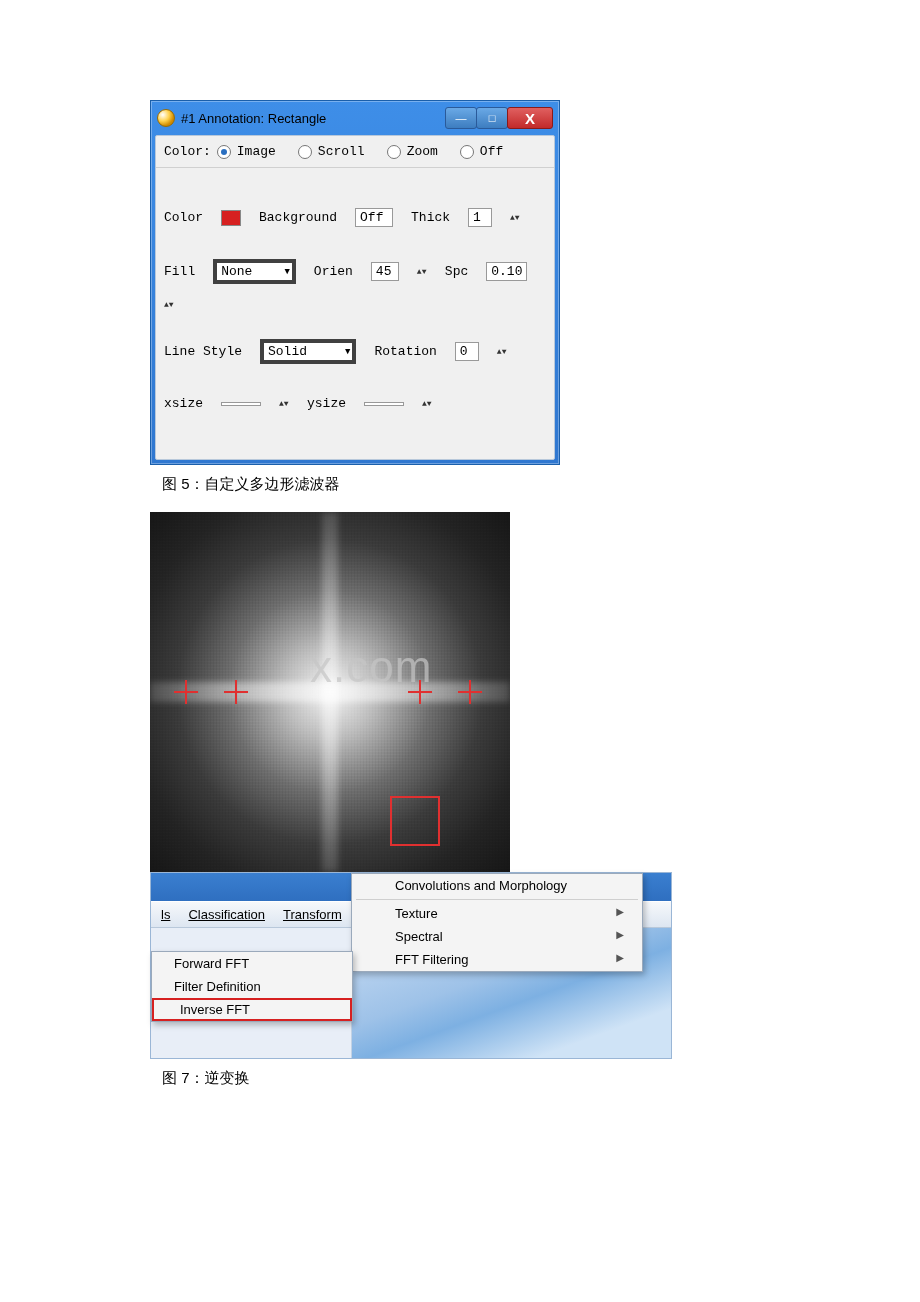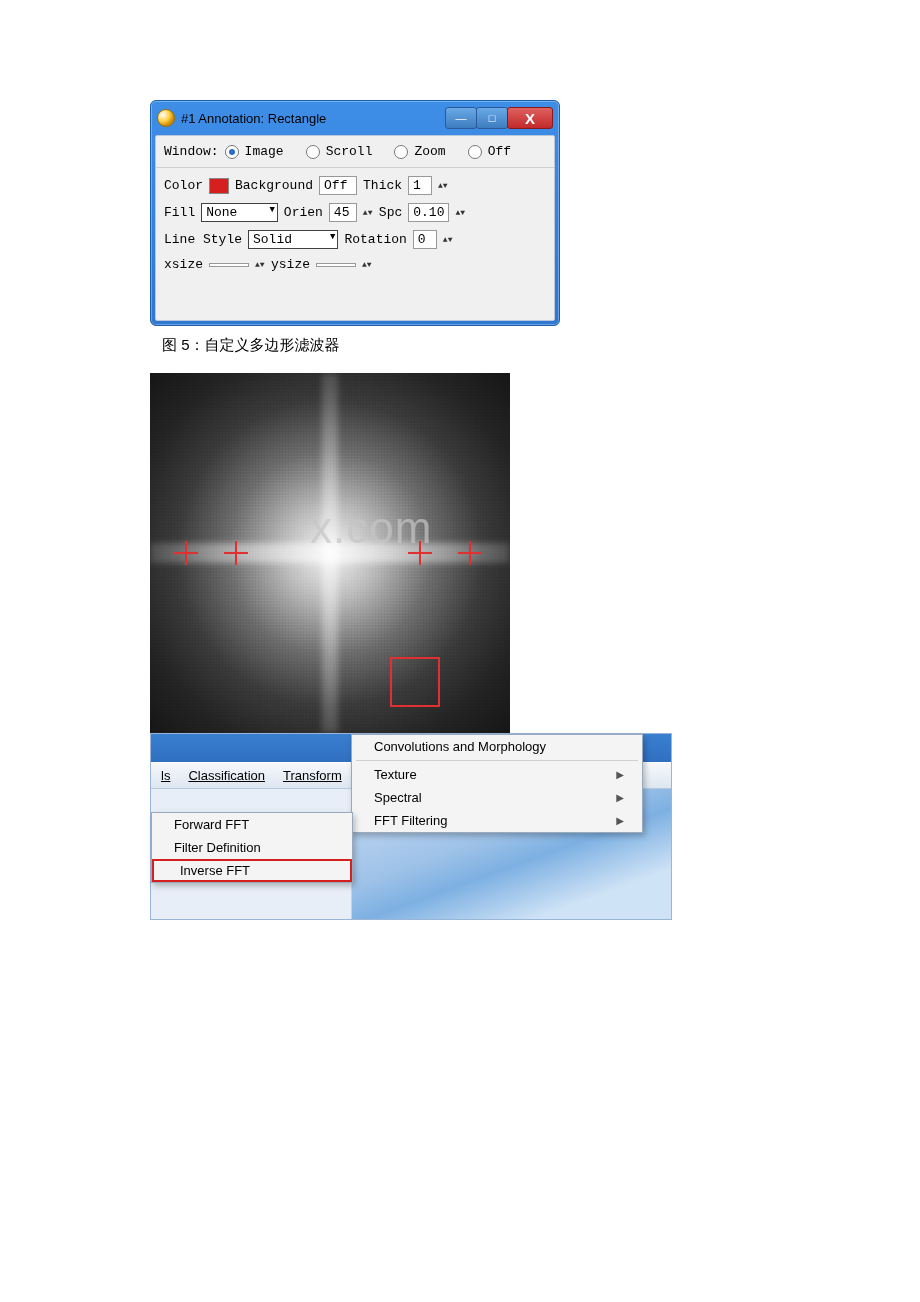--- a/index.html
+++ b/index.html
@@ -9,21 +9,21 @@
     font-family: "Microsoft YaHei", Arial, sans-serif;
     width: 920px;
   }
   .page {
     padding: 100px 150px 60px 150px;
   }
   
   .win7-window {
     width: 400px;
     border: 1px solid #1a5fab;
-    border-radius: 6px;
+    border-radius: 0;
     box-shadow: 0 0 0 1px rgba(255,255,255,0.3) inset;
     background: linear-gradient(#3e8ee8, #2f77d0);
     padding: 4px;
     position: relative;
   }
   .titlebar {
     display: flex;
     align-items: center;
     height: 26px;
     padding: 0 2px 4px 2px;
@@ -76,30 +76,30 @@
     align-items: center;
     gap: 6px;
     border-bottom: 1px solid #d0d0d0;
     flex-wrap: wrap;
   }
   .mono-panel {
     font-family: "Courier New", monospace;
     font-size: 13px;
     padding: 8px 8px 40px 8px;
   }
-  .rrow { display:flex; align-items:center; gap:6px; margin-bottom:8px; flex-wrap:wrap;}
+  .rrow { display:flex; align-items:center; gap:18px; margin-bottom:8px; flex-wrap:wrap;margin-top:32px;}
   .radio {
     width: 12px; height: 12px; border-radius: 50%;
     border: 1px solid #777; display:inline-flex;
     align-items:center; justify-content:center; background:#fff;
   }
   .radio.sel::after { content:""; width:6px; height:6px; border-radius:50%; background:#2a6fc0;}
   .swatch { width:18px; height:14px; background:#d62020; border:1px solid #888;}
   .field { border:1px solid #999; background:#fff; padding:1px 4px; min-width:28px; display:inline-block; font-family:"Courier New",monospace; font-size:13px;}
-  .combo { border:1px solid #404040; background:#fff; padding:1px 2px 1px 4px; display:inline-flex; align-items:flex-start; gap:4px; font-family:"Courier New",monospace; font-size:13px;}
+  .combo { border:4px solid #404040; background:#fff; padding:1px 2px 1px 4px; display:inline-flex; align-items:center; gap:4px; font-family:"Courier New",monospace; font-size:13px;}
   .combo .arrow { font-size:9px; }
   .spinner { width:10px; display:inline-flex; flex-direction:column; line-height:5px; font-size:8px; color:#333;}
   .caption { font-size: 15px; margin: 10px 0 18px 12px; }
 
   
   .fft-wrap {
     width: 360px; height: 360px; position: relative;
     background: radial-gradient(circle at 50% 50%, #f5f5f5 0%, #bdbdbd 18%, #6d6d6d 40%, #3b3b3b 60%, #232323 80%, #161616 100%);
     overflow: hidden;
   }
@@ -147,21 +147,21 @@
   .menubar2 .mi.active { border:1px solid #9ab; background:#eef4fb;}
   .body7 { display:flex; min-height:130px;}
   .left7 { width:200px; background:#e8eef7; border-right:1px solid #c3d2e4; position:relative;}
   .right7 { flex:1; position:relative; background: linear-gradient(160deg, #c9ddf4 0%, #9ec2e8 40%, #7db0e2 55%, #cfe3f6 80%);}
   .dropdown {
     position:absolute; left:200px; top:0; width:290px;
     background:#f4f4f4; border:1px solid #9aa9bb;
     box-shadow: 2px 3px 6px rgba(0,0,0,0.25);
     font-size: 13px;
   }
-  .dd-item { padding:4px 18px 4px 22px; display:flex; justify-content:space-between; align-items:center;}
+  .dd-item { padding:4px 18px 4px 22px; display:flex; justify-content:space-between; margin-left:21px;}
   .dd-sep { height:1px; background:#cfcfcf; margin:2px 4px;}
   .dd-arrow { font-size:10px; color:#555;}
   .submenu {
     position:absolute; left:0; top:78px; width:200px;
     background:#f4f4f4; border:1px solid #9aa9bb;
     box-shadow: 2px 3px 6px rgba(0,0,0,0.25);
     font-size: 13px;
   }
   .submenu .sm-item { padding:4px 10px 4px 22px;}
   .submenu .sm-item.hl { outline:2px solid #d62020; outline-offset:-2px;padding-left:28px;}
@@ -176,21 +176,21 @@
       <span class="title-icon"></span>
       <span class="title-text">#1 Annotation: Rectangle</span>
       <div class="win-btns">
         <div class="win-btn">—</div>
         <div class="win-btn">□</div>
         <div class="win-btn close">X</div>
       </div>
     </div>
     <div class="win-client">
       <div class="mono-row">
-        <span>Window:</span>
+        <span>Color:</span>
         <span class="radio sel"></span>
         <span>Image</span>
         <span style="width:10px"></span>
         <span class="radio"></span>
         <span>Scroll</span>
         <span style="width:10px"></span>
         <span class="radio"></span>
         <span>Zoom</span>
         <span style="width:10px"></span>
         <span class="radio"></span>
@@ -292,14 +292,15 @@
           </div>
       </div>
 
       <div class="submenu">
         <div class="sm-item">Forward FFT</div>
         <div class="sm-item">Filter Definition</div>
         <div class="sm-item hl">Inverse FFT</div>
       </div>
     </div>
   </div>
+  <div class="caption">图 7：逆变换</div>
 
 </div>
 
 </body></html>

